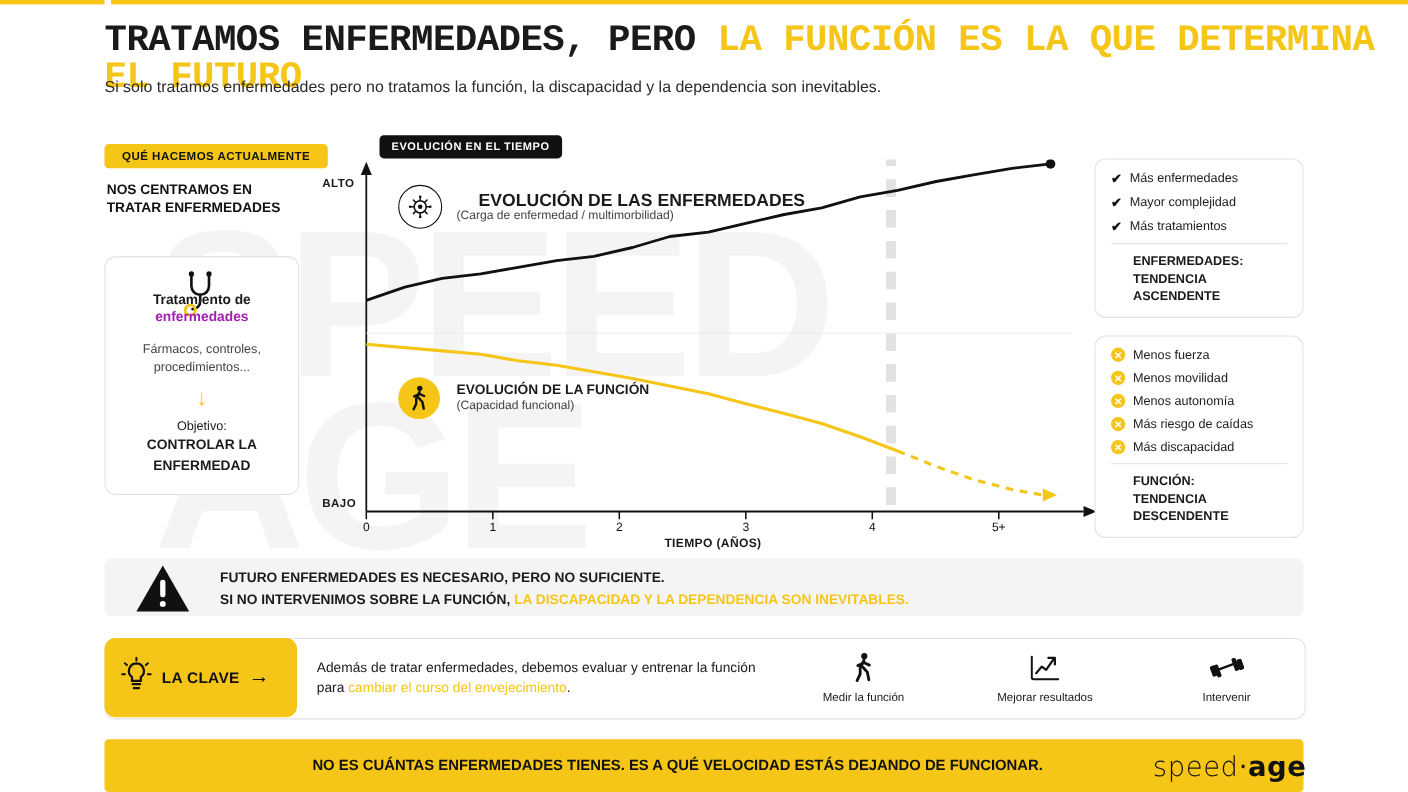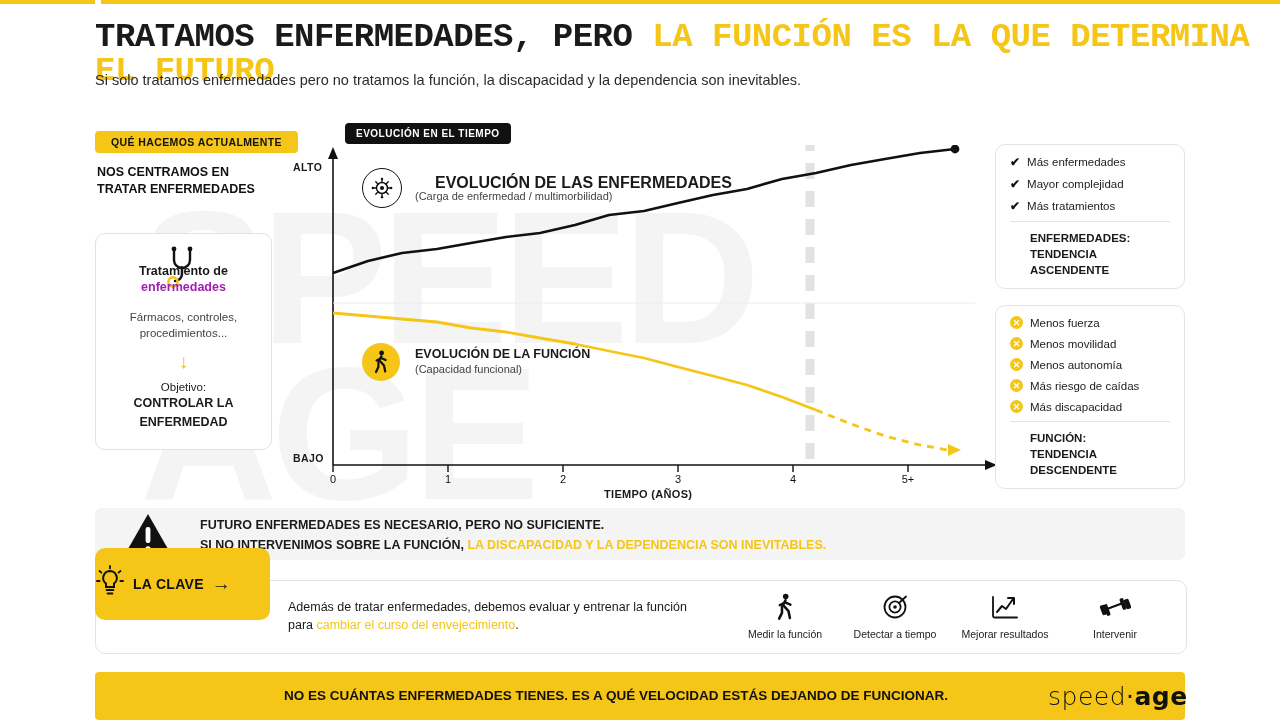--- a/index.html
+++ b/index.html
@@ -121,23 +121,23 @@
   .warn-l1{position:absolute;left:200px;top:518px;font-size:12.5px;font-weight:bold;}
   .warn-l2{position:absolute;left:200px;top:538px;font-size:12.5px;font-weight:bold;}
   .warn-l2 .hl{color:#f5c518;}
 
   
   .keybox{
     position:absolute;left:95px;top:580px;width:1090px;height:72px;
     border:1.4px solid #e4e4e4;border-radius:10px;background:#fff;
   }
   .key-left{
-    position:absolute;left:95px;top:548px;width:175px;height:72px;
+    position:absolute;left:95px;top:580px;width:175px;height:72px;
     background:#f5c518;border-radius:10px;display:flex;align-items:center;gap:8px;
-    box-sizing:border-box;
+    padding-left:14px;box-sizing:border-box;
   }
   .key-label{font-size:14px;font-weight:bold;color:#111;letter-spacing:0.3px;}
   .key-arrow{font-size:19px;color:#111;font-weight:bold;}
   .key-text{position:absolute;left:288px;top:598px;font-size:12.5px;line-height:1.45;width:440px;}
   .key-text .hl{color:#f5c518;}
   .steps{position:absolute;left:730px;top:592px;width:440px;display:flex;justify-content:space-between;}
   .step{width:110px;text-align:center;}
   .step .sicon{height:30px;display:flex;align-items:center;justify-content:center;}
   .step .slabel{font-size:10.5px;margin-top:6px;color:#1a1a1a;}
 
@@ -367,31 +367,20 @@
       <div class="sicon">
         <svg width="20" height="28" viewBox="0 0 16 24">
           <circle cx="8.6" cy="3" r="2.4" fill="#111"></circle>
           <path d="M8.4 6.2 L5.4 12 L5.4 17 L3 22" stroke="#111" stroke-width="2.2" fill="none" stroke-linecap="round" stroke-linejoin="round"></path>
           <path d="M7.4 11.5 L11 15.5 L12.2 21.5" stroke="#111" stroke-width="2.2" fill="none" stroke-linecap="round" stroke-linejoin="round"></path>
           <path d="M8.2 8 L12.6 10" stroke="#111" stroke-width="2.2" fill="none" stroke-linecap="round"></path>
           <path d="M7.6 8.6 L3.6 10.4" stroke="#111" stroke-width="2.2" fill="none" stroke-linecap="round"></path>
         </svg>
       </div>
       <div class="slabel">Medir la función</div>
-    </div>
-    <div class="step">
-      <div class="sicon">
-        <svg width="26" height="26" viewBox="0 0 26 26">
-          <circle cx="13" cy="13" r="10.5" fill="none" stroke="#111" stroke-width="1.8"></circle>
-          <circle cx="13" cy="13" r="5.6" fill="none" stroke="#111" stroke-width="1.8"></circle>
-          <circle cx="13" cy="13" r="1.8" fill="#111"></circle>
-          <line x1="17" y1="9" x2="24" y2="2.5" stroke="#111" stroke-width="1.8" stroke-linecap="round"></line>
-        </svg>
-      </div>
-      <div class="slabel">Detectar a tiempo</div>
     </div>
     <div class="step">
       <div class="sicon">
         <svg width="28" height="26" viewBox="0 0 28 26">
           <path d="M2 3 v19 a1.5 1.5 0 0 0 1.5 1.5 H26" fill="none" stroke="#111" stroke-width="1.8" stroke-linecap="round"></path>
           <polyline points="6,18 11,12 15,15 22,5" fill="none" stroke="#111" stroke-width="2" stroke-linecap="round" stroke-linejoin="round"></polyline>
           <polyline points="17,4 23,4 23,10" fill="none" stroke="#111" stroke-width="2" stroke-linecap="round" stroke-linejoin="round"></polyline>
         </svg>
       </div>
       <div class="slabel">Mejorar resultados</div>

